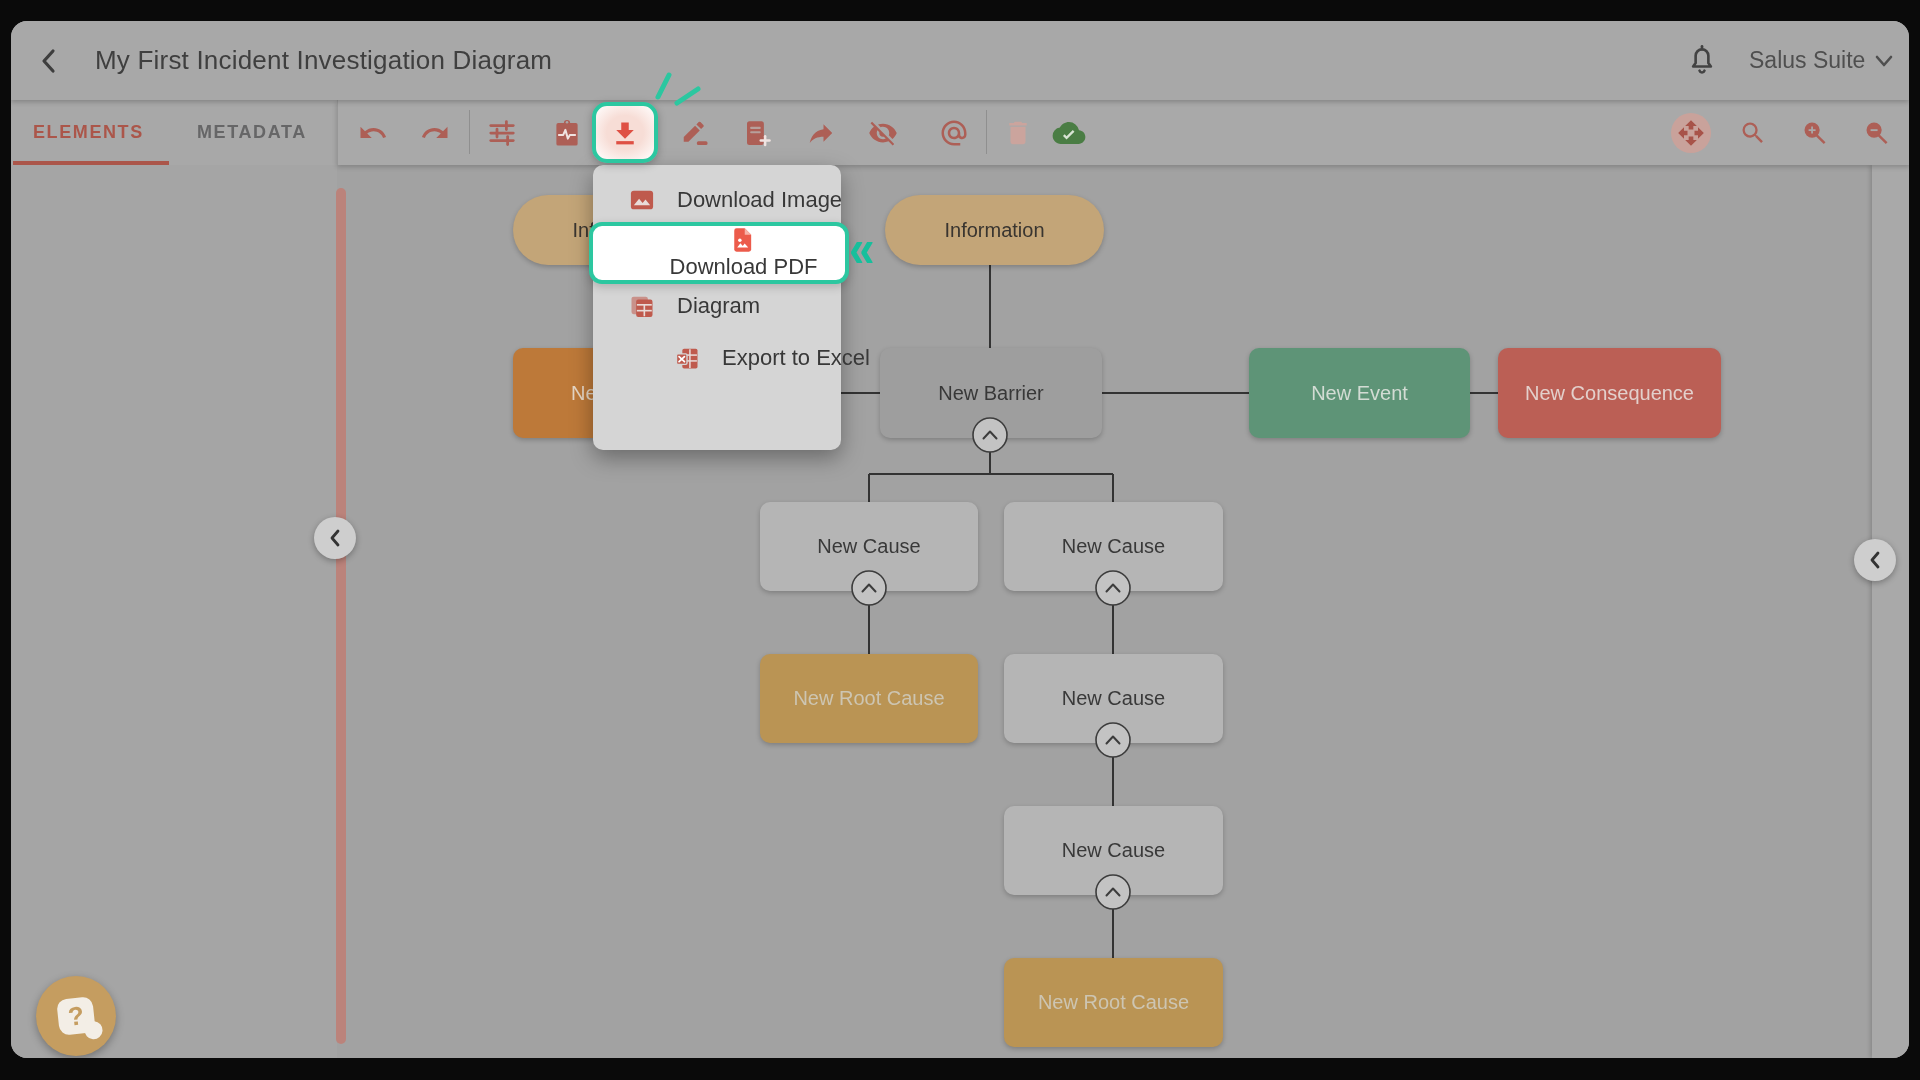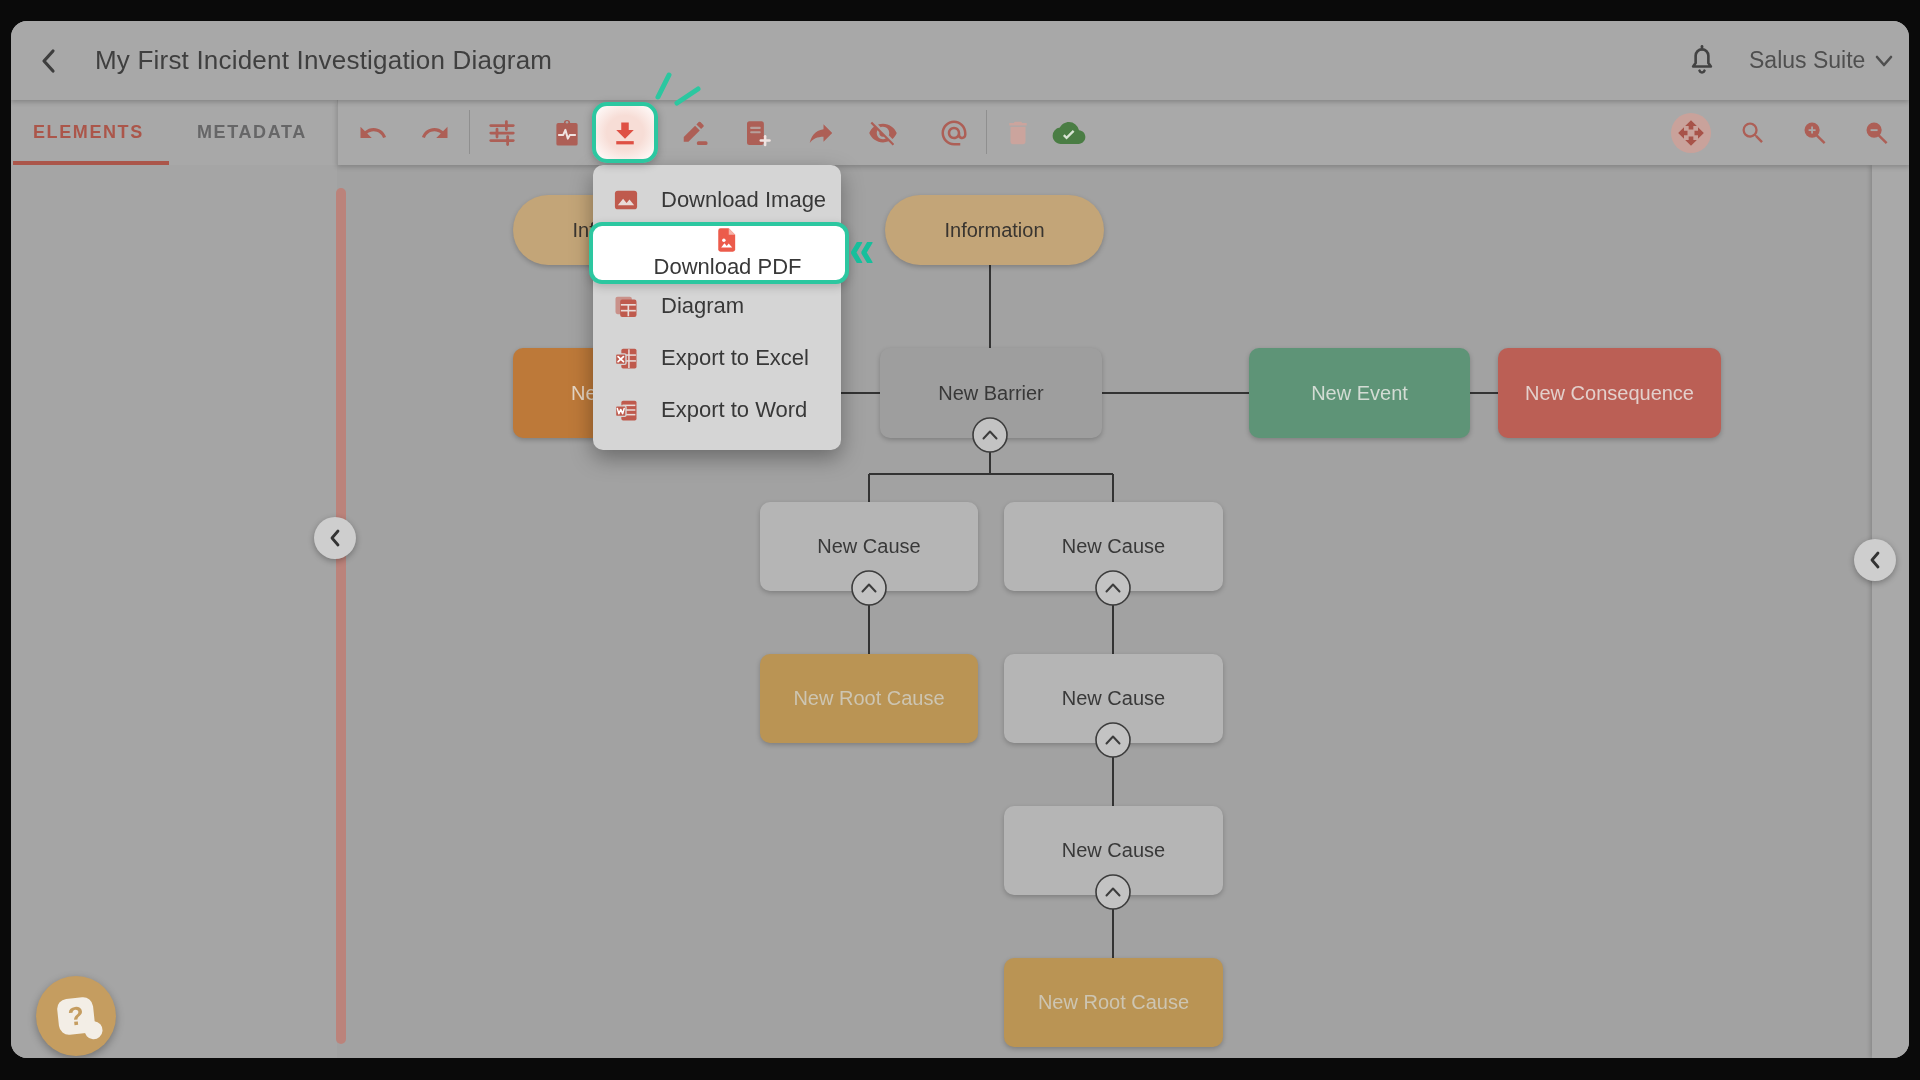--- a/index.html
+++ b/index.html
@@ -47,21 +47,21 @@
   #circles-svg g{pointer-events:all;cursor:pointer;}
   
   #right-strip{position:absolute;left:1861px;top:144px;width:37px;height:893px;background:#a9a9a9;
                box-shadow:-2px 0 4px rgba(0,0,0,.15);z-index:7;}
   .edge-chevron{position:absolute;width:42px;height:42px;border-radius:50%;background:#cecece;
                 box-shadow:0 2px 6px rgba(0,0,0,.3);display:flex;align-items:center;justify-content:center;
                 z-index:12;cursor:pointer;}
   
   #menu{position:absolute;left:593px;top:165px;width:248px;height:285px;background:#d5d5d5;border-radius:10px;
         box-shadow:0 8px 22px rgba(0,0,0,.35);z-index:40;}
-  .menu-item{position:absolute;left:0;width:100%;height:52px;display:flex;align-items:center;cursor:pointer;}
+  .menu-item{position:absolute;left:16px;width:100%;height:52px;display:flex;align-items:center;cursor:pointer;}
   .menu-item .mi-icon{margin-left:19px;width:28px;height:28px;flex:0 0 28px;display:flex;align-items:center;justify-content:center;}
   .menu-item .mi-label{margin-left:21px;font-size:22px;color:#383838;font-weight:500;white-space:nowrap;}
   #menu-highlight{position:absolute;left:-4px;top:57px;width:252px;height:54px;background:#ffffff;
                   border:4px solid #2cc7a0;border-radius:13px;box-shadow:0 3px 10px rgba(0,0,0,.18);z-index:0;}
   .menu-item{z-index:1;}
   #tutorial-arrows{position:absolute;left:849px;top:222px;font-size:46px;font-weight:700;color:#17bf9c;z-index:41;
                    transform:scaleY(1.15);letter-spacing:-2px;}
   
   #spotlight{position:absolute;left:592px;top:102px;width:66px;height:61px;background:#fff;
              background:radial-gradient(ellipse at center,#f7ddd6 45%,#ffffff 100%);
@@ -465,54 +465,39 @@
          <g stroke="#e9dbd8" stroke-width="1.4">
            <line x1="7.6" y1="11" x2="20.4" y2="11"></line>
            <line x1="14" y1="11" x2="14" y2="20.8"></line>
            <line x1="7.6" y1="16" x2="20.4" y2="16"></line>
          </g>
        </svg>
      </span>
      <span class="mi-label">Diagram</span>
    </div>
 
-   <div class="menu-item" style="top:167px;">
+   <div class="menu-item" style="top:167px;margin-left:45px;">
      <span class="mi-icon">
        <svg width="28" height="28" viewBox="0 0 24 24">
          <rect x="8" y="4" width="13" height="17" rx="1.5" fill="#bf5a4d"></rect>
          <g stroke="#e9dbd8" stroke-width="1.3">
            <line x1="8.5" y1="9.5" x2="20.5" y2="9.5"></line>
            <line x1="8.5" y1="14.5" x2="20.5" y2="14.5"></line>
            <line x1="14.5" y1="4.5" x2="14.5" y2="20.5"></line>
          </g>
          <rect x="3" y="8.5" width="9" height="9" rx="1.2" fill="#bf5a4d" stroke="#d5d5d5" stroke-width="1.2"></rect>
          <g stroke="#ffffff" stroke-width="1.5" stroke-linecap="round">
            <line x1="5.2" y1="10.8" x2="9.8" y2="15.2"></line>
            <line x1="9.8" y1="10.8" x2="5.2" y2="15.2"></line>
          </g>
        </svg>
      </span>
      <span class="mi-label">Export to Excel</span>
    </div>
 
-   <div class="menu-item" style="top:219px;">
-     <span class="mi-icon">
-       <svg width="28" height="28" viewBox="0 0 24 24">
-         <rect x="8" y="4" width="13" height="17" rx="1.5" fill="#bf5a4d"></rect>
-         <g stroke="#e9dbd8" stroke-width="1.3">
-           <line x1="9" y1="8" x2="20" y2="8"></line>
-           <line x1="9" y1="12" x2="20" y2="12"></line>
-           <line x1="9" y1="16" x2="20" y2="16"></line>
-         </g>
-         <rect x="3" y="8.5" width="9" height="9" rx="1.2" fill="#bf5a4d" stroke="#d5d5d5" stroke-width="1.2"></rect>
-         <polyline points="4.6,10.8 5.9,15.2 7.5,11.5 9.1,15.2 10.4,10.8" fill="none" stroke="#ffffff" stroke-width="1.3" stroke-linejoin="round" stroke-linecap="round"></polyline>
-       </svg>
-     </span>
-     <span class="mi-label">Export to Word</span>
-   </div>
  </div>
 
  <div id="tutorial-arrows">«</div>
 
  <div id="spotlight">
    <svg width="30" height="30" viewBox="0 0 24 24">
      <path d="M19 9.5h-4v-6H9v6H5l7 7 7-7z" fill="#df5044"></path>
      <rect x="5" y="18.5" width="14" height="2.6" fill="#df5044"></rect>
    </svg>
  </div>

